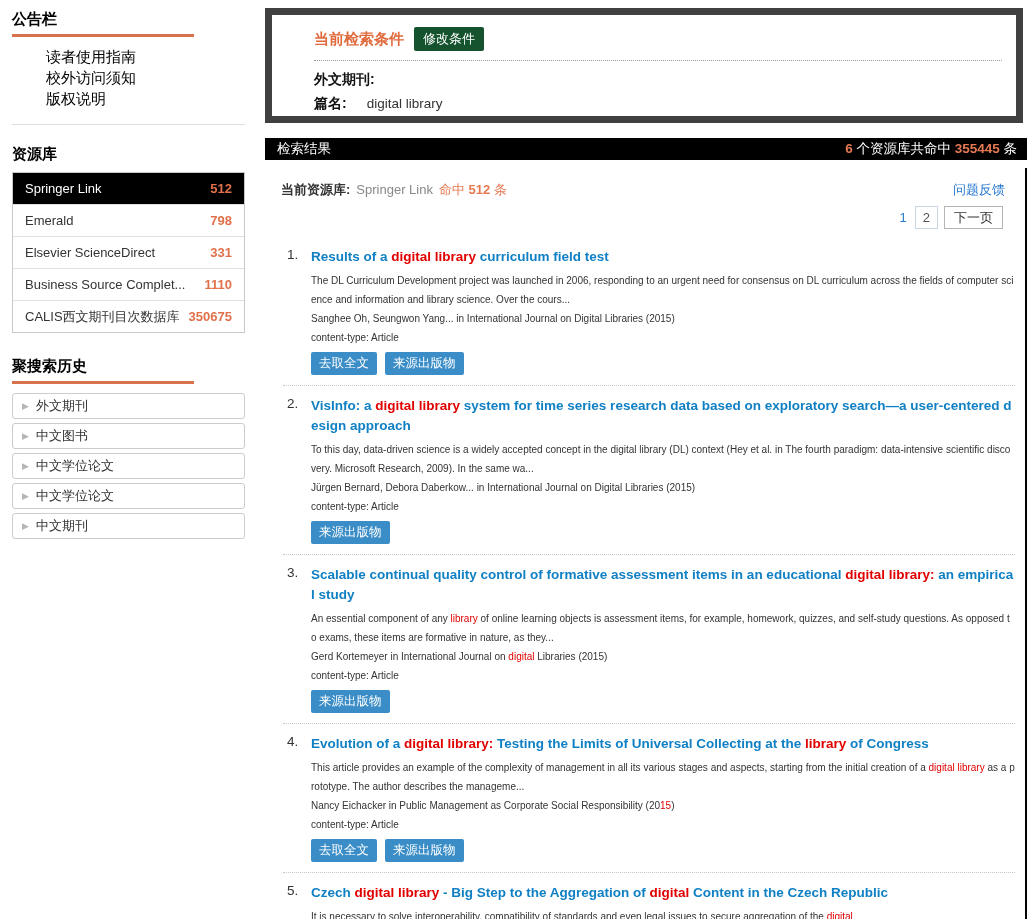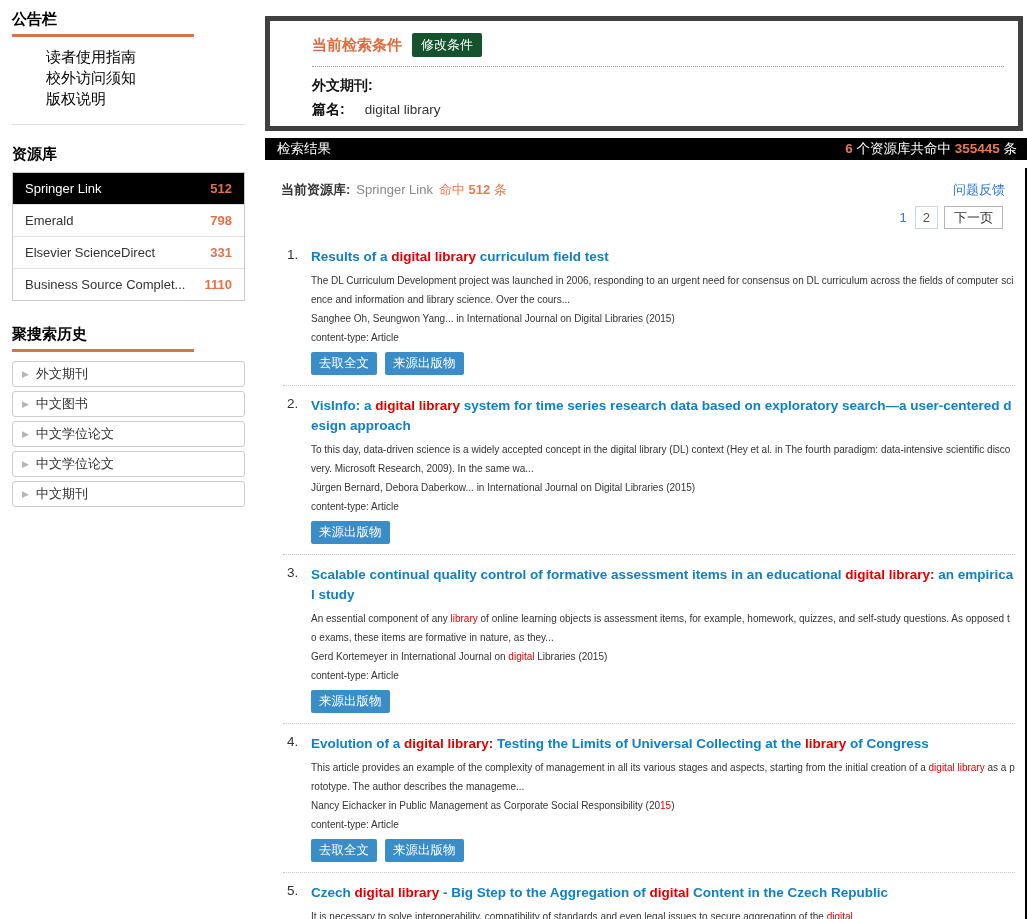--- a/index.html
+++ b/index.html
@@ -23,21 +23,21 @@
   .res-row.selected{background:#000;}
   .res-row .res-name{color:#333;}
   .res-row.selected .res-name{color:#fff;}
   .res-count{color:#e0714a;font-weight:bold;}
   .hist-title{margin-top:24px;}
   .hist-list{margin-top:9px;}
   .hist-item{display:flex;align-items:center;height:24px;border:1px solid #ccc;border-radius:3px;
     margin-bottom:4px;padding:0 9px;font-size:13px;color:#333;cursor:pointer;background:#fff;}
   .tri{color:#b5b5b5;font-size:9px;margin-right:7px;}
   
-  .cond-panel{position:absolute;left:265px;top:16px;width:758px;height:115px;border:5px solid #404040;
+  .cond-panel{position:absolute;left:265px;top:8px;width:758px;height:115px;border:7px solid #404040;
     box-sizing:border-box;padding:12px 14px 0 42px;background:#fff;overflow:hidden;}
   .cond-head{display:flex;align-items:center;padding-bottom:9px;border-bottom:1px dotted #9a9a9a;}
   .cond-title{color:#e06a3c;font-size:15px;font-weight:bold;}
   .modify-btn{background:#14532d;color:#fff;font-size:13px;padding:3px 9px;border-radius:2px;
     cursor:pointer;margin-left:10px;}
   .cond-row1{font-size:14px;font-weight:bold;color:#111;padding:10px 0 3px;}
   .cond-row2{font-size:13.5px;padding:3px 0 10px;border-bottom:1px dotted #9a9a9a;}
   .cond-row2 .lbl{font-weight:bold;color:#111;font-size:14px;margin-right:20px;}
   .query{color:#333;}
   
@@ -94,20 +94,24 @@
         <span class="res-count">798</span>
       </div>
       <div class="res-row">
         <span class="res-name">Elsevier ScienceDirect</span>
         <span class="res-count">331</span>
       </div>
       <div class="res-row">
         <span class="res-name">Business Source Complet...</span>
         <span class="res-count">1110</span>
       </div>
+      <div class="res-row">
+        <span class="res-name">CALIS西文期刊目次数据库</span>
+        <span class="res-count">350675</span>
+      </div>
     </div>
 
   <div class="side-sec-title u-line hist-title">聚搜索历史</div>
   <div class="hist-list" id="hist-list">
       <div class="hist-item">
         <span class="tri">▶</span>
         <span>外文期刊</span>
       </div>
       <div class="hist-item">
         <span class="tri">▶</span>

